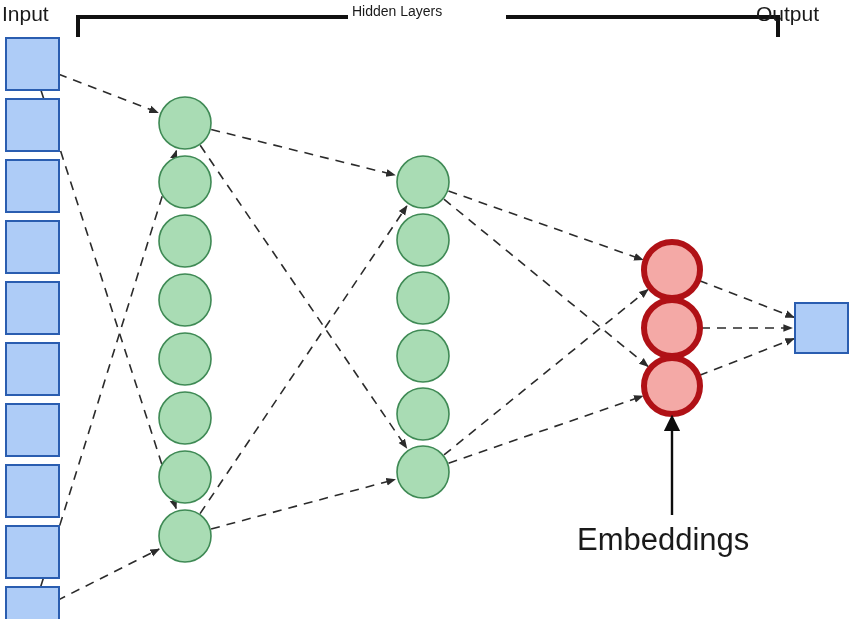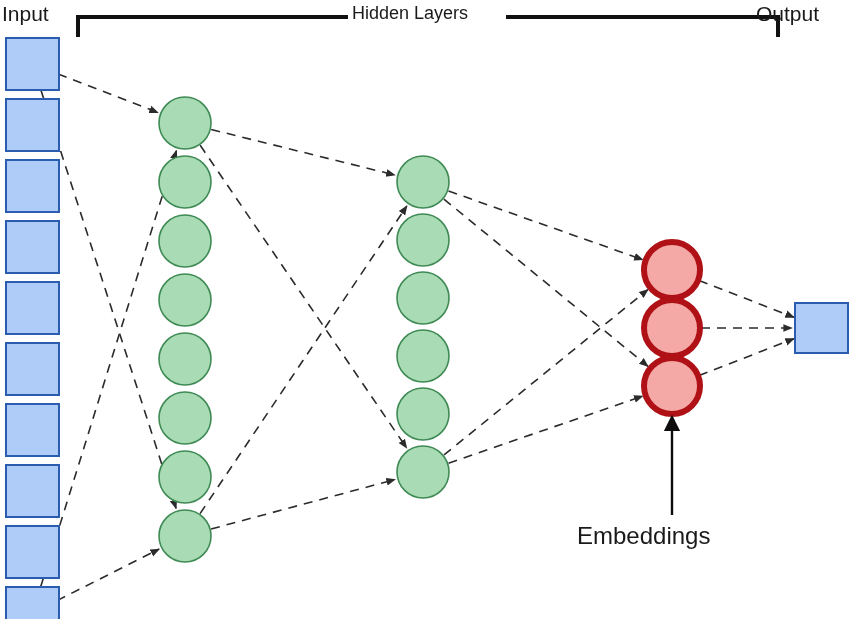--- a/index.html
+++ b/index.html
@@ -33,31 +33,31 @@
     font-family: "Liberation Sans", sans-serif;
   }
   #label-input {
     left: 2px;
     top: 2px;
     font-size: 21px;
   }
   #label-hidden {
     left: 352px;
     top: 3px;
-    font-size: 18px;
+    font-size: 14px;
   }
   #label-output {
     left: 756px;
     top: 2px;
     font-size: 21px;
   }
   #label-embeddings {
     left: 577px;
     top: 522px;
-    font-size: 24px;
+    font-size: 31px;
   }
 </style>
 </head>
 <body>
 
 <div id="diagram-root">
 
   <svg id="nn-svg" viewBox="0 0 865 619">
     <defs>
       <marker id="arrowdash" viewBox="0 0 10 10" refX="9" refY="5" markerWidth="6" markerHeight="6" orient="auto-start-reverse">

